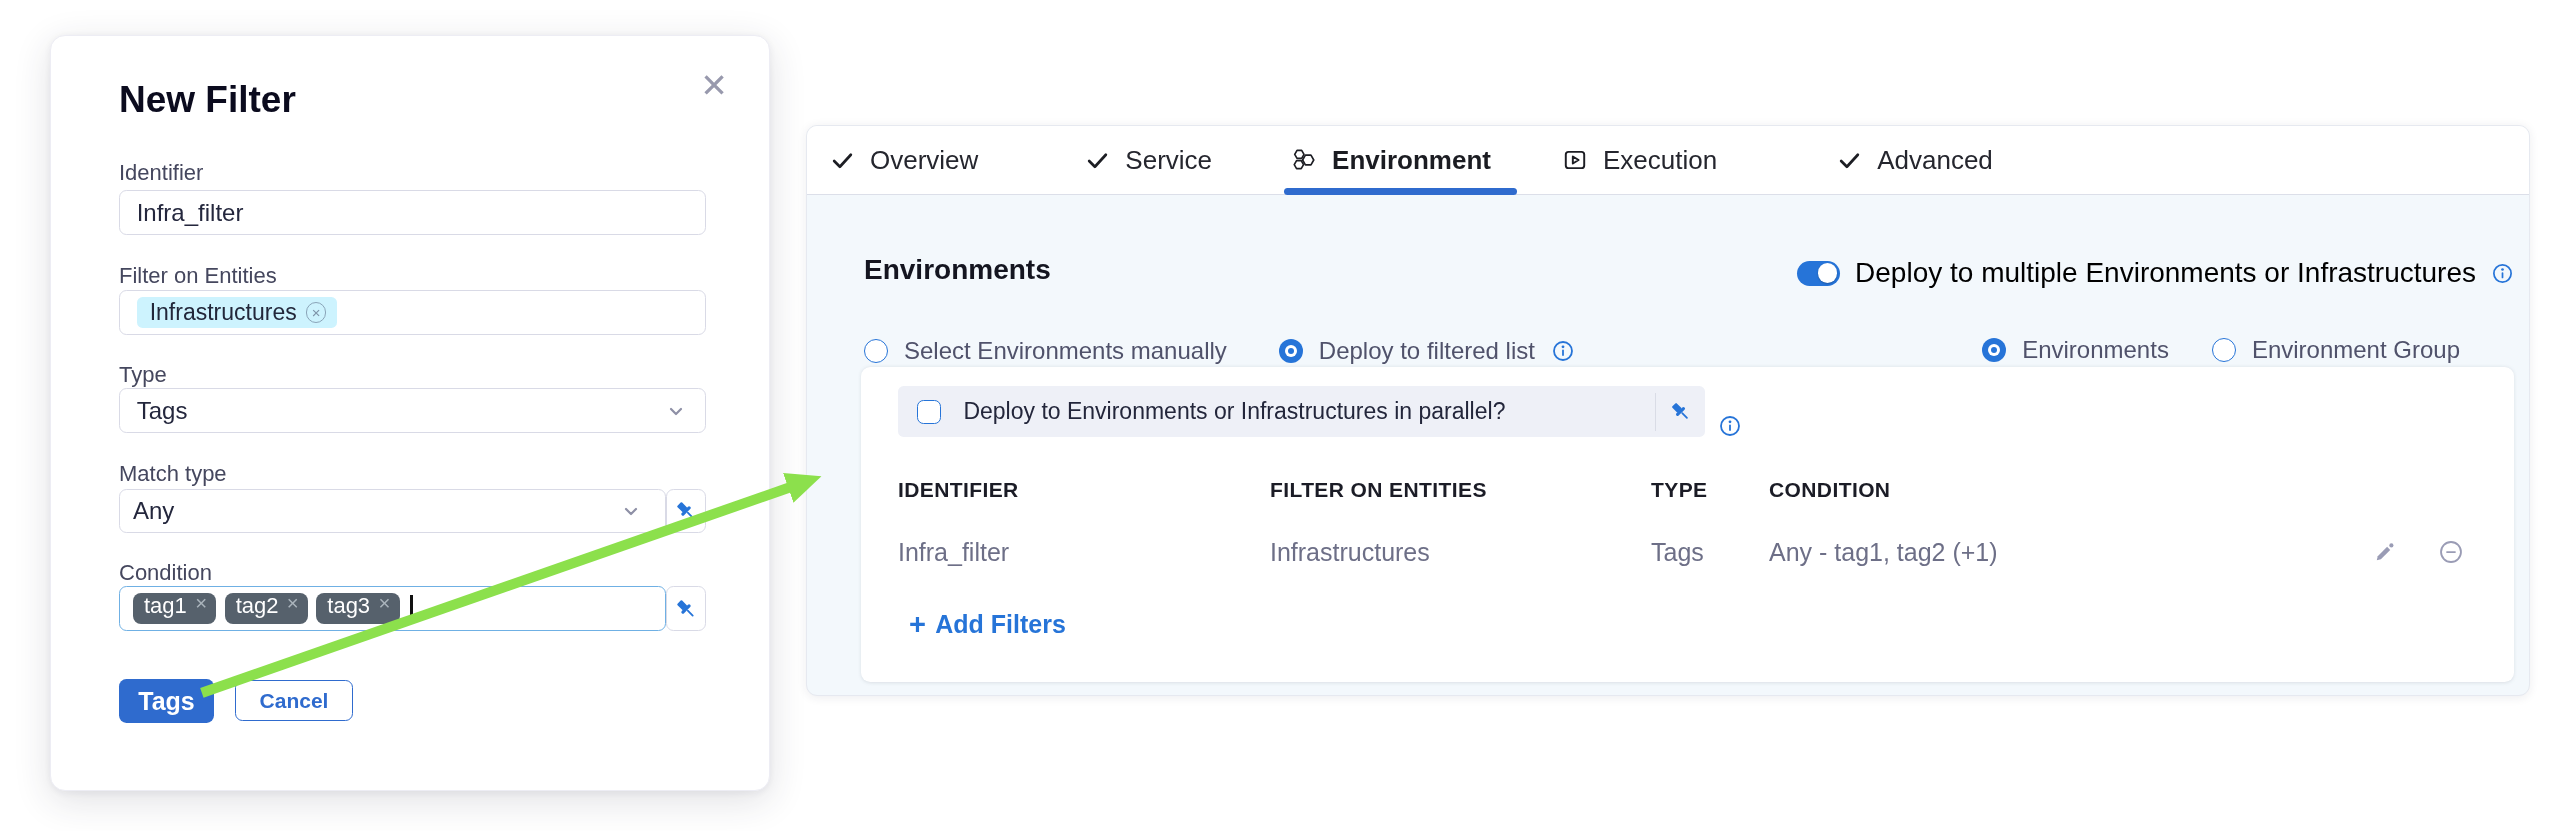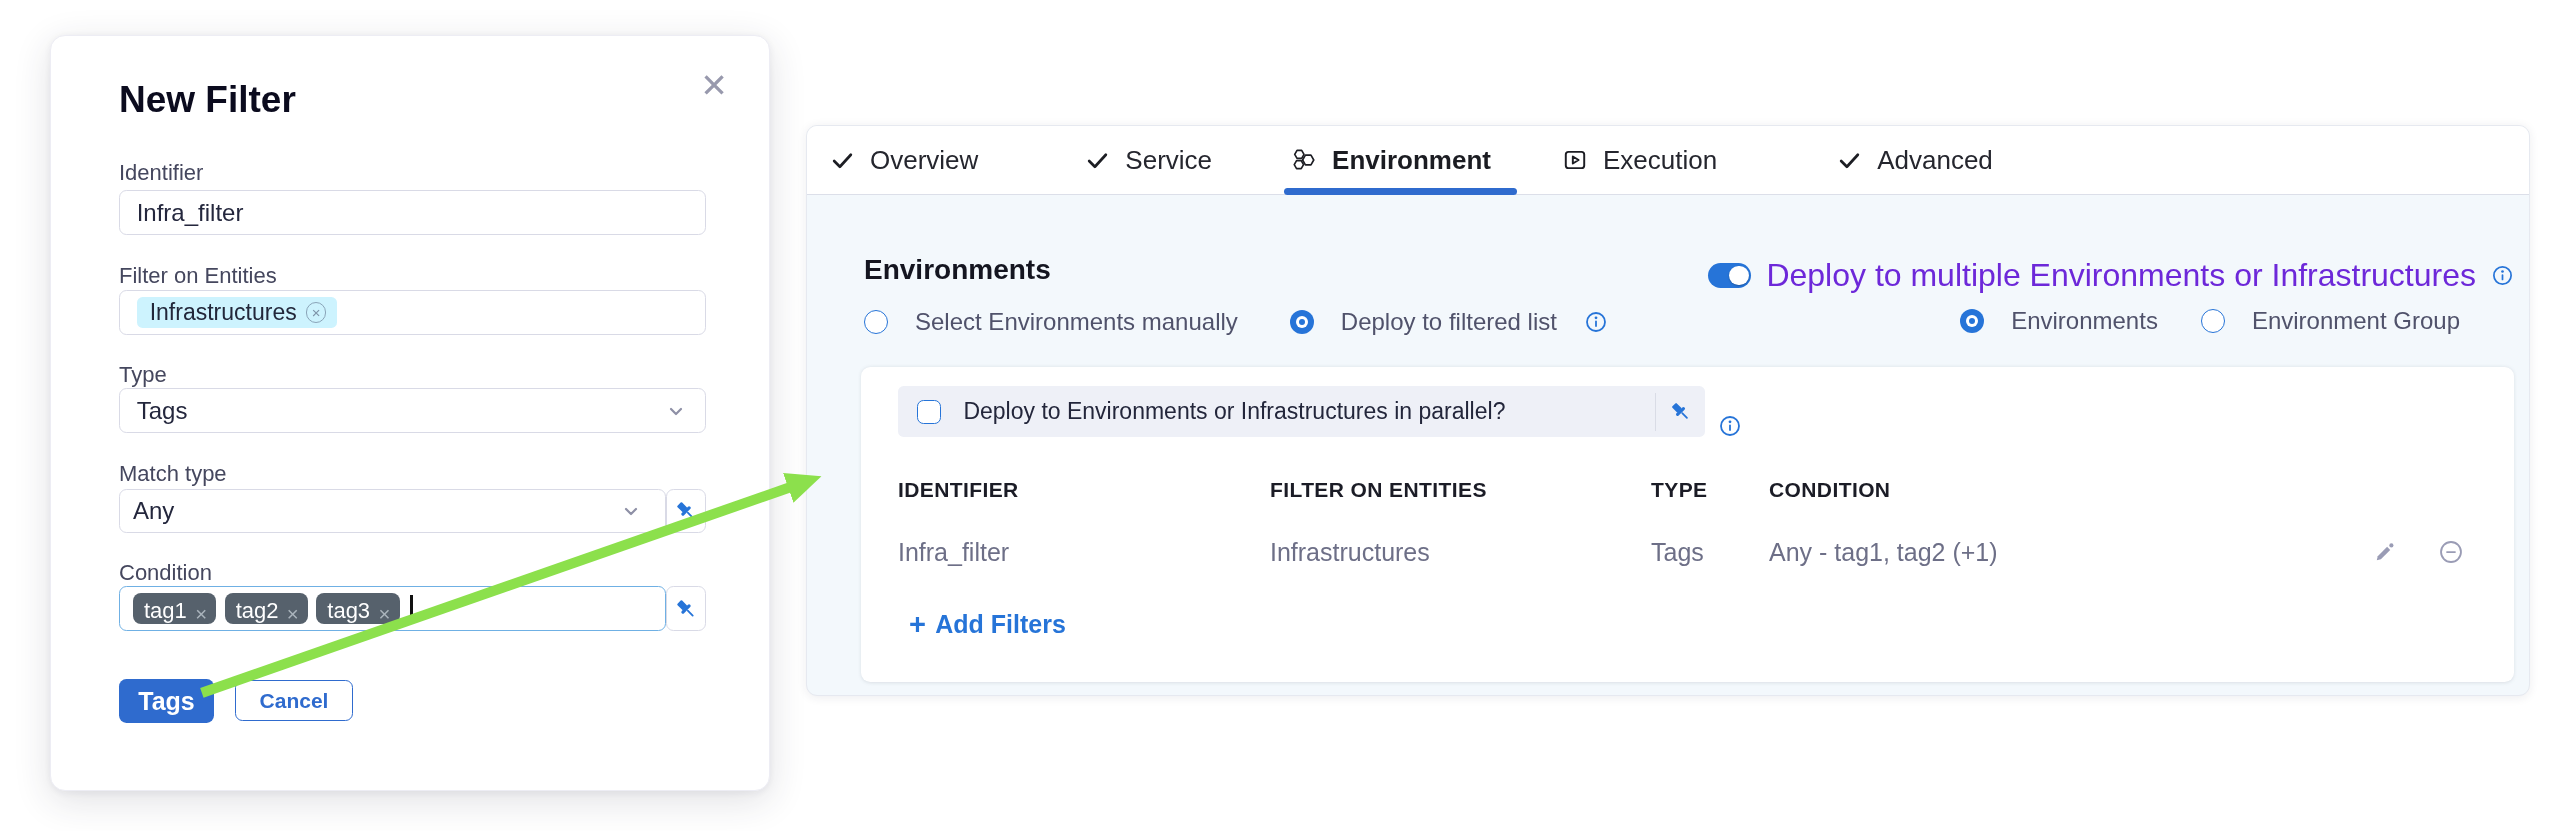--- a/index.html
+++ b/index.html
@@ -23,21 +23,21 @@
   .row .field-flex { flex:1; height:100%; background:#fff; border:0.9px solid #d9dae6; border-radius:7.4px;
            display:flex; align-items:center; padding:0 13px; font-size:24px; color:#24273d; }
   .pin-btn { width:40px; height:100%; margin-left:0px; background:#fff; border:0.9px solid #d9dae6;
              border-radius:7.4px; display:flex; align-items:center; justify-content:center; }
   .chip-cyan { display:inline-flex; align-items:center; gap:9.3px; background:#cdf3fe; border-radius:5.6px;
                height:31px; padding:0 11px 0 13px; font-size:23px; color:#22273a; }
   .chip-x-circ { width:20.4px; height:20.4px; border:0.9px solid #8aa4b8; border-radius:50%;
                  display:flex; align-items:center; justify-content:center;
                  font-size:15px; color:#7d93a8; line-height:1; }
   .cond { border:1.9px solid #6fb0e4 !important; border-radius:7.4px; gap:8.3px; }
-  .chip-slate { display:inline-flex; align-items:flex-end; gap:8.3px; background:#56616c; border-radius:8px;
+  .chip-slate { display:inline-flex; align-items:flex-start; gap:8.3px; background:#56616c; border-radius:8px;
                 height:31px; padding:0 9.3px 0 11px; font-size:22px; color:#ffffff; }
   .chip-slate .x { color:#aab4bc; font-size:20.4px; line-height:1; }
   .cursor-bar { width:2.8px; height:28px; background:#111; margin-left:1.9px; }
   .btn-primary { position:absolute; left:68px; top:643px; width:95px; height:44px; background:#2f6bce;
                  border:none; border-radius:7.4px; color:#fff; font-size:25px; font-weight:700;
                  font-family:"Liberation Sans",sans-serif; }
   .btn-outline { position:absolute; left:184px; top:644px; width:118px; height:41px; background:#fff;
                  border:1.9px solid #2f6bce; border-radius:7.4px; color:#2f6bce; font-size:21px; font-weight:700;
                  font-family:"Liberation Sans",sans-serif; }
 
@@ -50,30 +50,30 @@
   .tab { display:flex; align-items:center; gap:15px; font-size:26px; color:#25262e; font-weight:500;
          position:relative; white-space:nowrap; }
   .tab.active { font-weight:600; color:#1b1c22;justify-content:space-between; }
   .tab-underline { position:absolute; left:-7.4px; bottom:-0.9px; width:calc(100% + 33px); height:6.5px;
                    background:#2f6bce; border-radius:3.7px; }
   .m1{margin-right:107px}.m2{margin-right:79px}.m3{margin-right:71px}.m4{margin-right:120px}
 
   .section-left { position:absolute; left:57px; top:128px; }
   .section-heading { font-size:28px; font-weight:700; color:#141520; }
   .mode-radios { display:flex; align-items:center; gap:52px; margin-top:22px; }
-  .radio-item { display:flex; align-items:center; gap:27px; font-size:24px; color:#50526b; }
+  .radio-item { display:flex; align-items:center; gap:16px; font-size:24px; color:#50526b;margin-top:29px; }
   .radio { width:24px; height:24px; border:1.9px solid #2674d8; border-radius:50%; background:#fff; flex:0 0 auto;
            display:flex; align-items:center; justify-content:center; }
   .radio.sel { background:#2674d8; border:none; }
   .radio.sel .ring { width:12px; height:12px; background:#fff; border-radius:50%;
                      display:flex; align-items:center; justify-content:center; }
   .radio.sel .dot { width:6.5px; height:6.5px; background:#2674d8; border-radius:50%; }
 
   .toggle-row { position:absolute; top:131px; right:15px; display:flex; align-items:center; gap:15px; }
-  .toggle-label { font-size:32px; color:#6d28d9; }
+  .toggle-label { font-size:28px; color:#000000; }
   .toggle { width:43px; height:25px; background:#2674d8; border-radius:13px; position:relative; flex:0 0 auto; }
   .toggle .knob { position:absolute; top:2.8px; right:2.8px; width:19.4px; height:19.4px; background:#fff;
                   border-radius:50%; box-shadow:0 0.9px 1.9px rgba(0,0,0,.25); }
   .target-radios { position:absolute; top:181px; right:69px; display:flex; align-items:center; gap:43px; }
 
   .card { position:absolute; left:54px; top:241px; width:1653px; height:315px; background:#fff;
           border-radius:9.3px; box-shadow:0 0.9px 3.7px rgba(96,97,112,.16); }
   .cbrow { position:absolute; left:37px; top:19px; width:807px; height:51px; background:#eef0f7;
            border-radius:5.6px; display:flex; align-items:center; }
   .checkbox { width:24px; height:24px; background:#fff; border:1.9px solid #2674d8; border-radius:6.5px;

